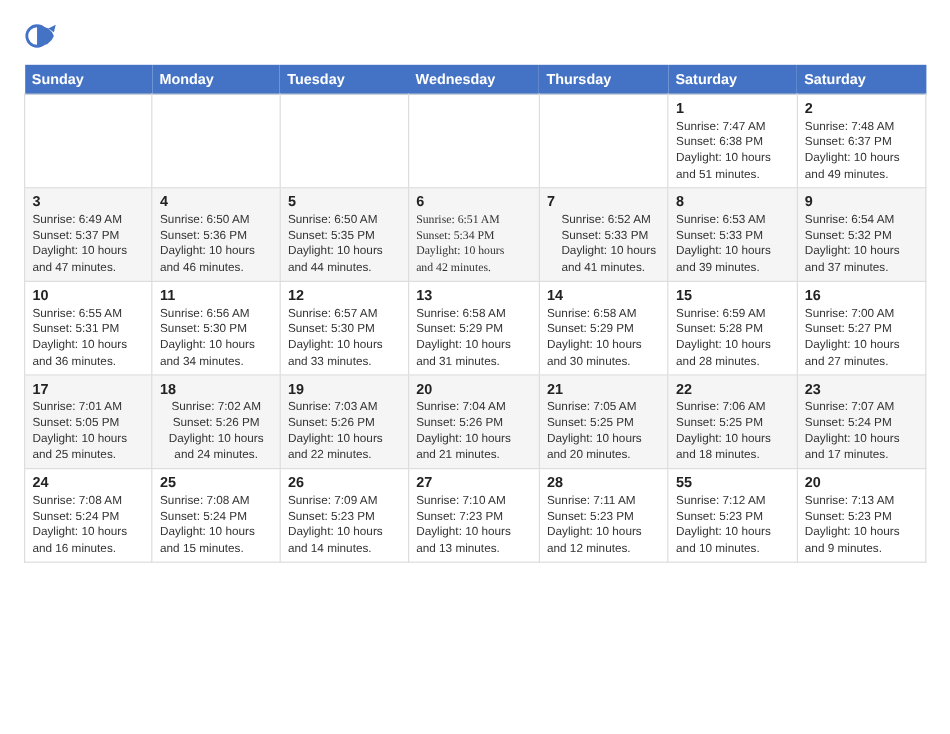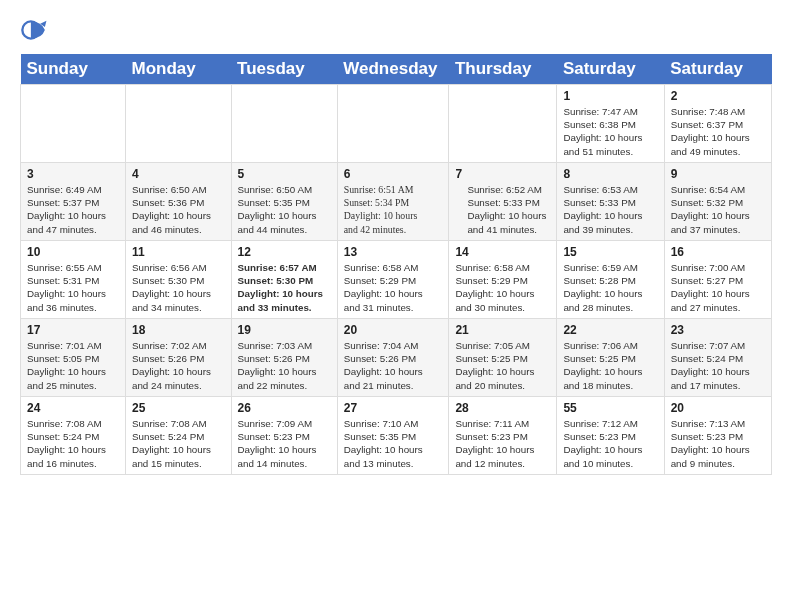--- a/index.html
+++ b/index.html
@@ -54,21 +54,21 @@
     table {
       width: 100%;
       border-collapse: collapse;
       font-size: 10.5px;
     }
     thead tr th {
       background-color: #4472c4;
       color: #fff;
       text-align: left;
       padding: 5px 6px;
-      font-size: 17px;
+      font-size: 12px;
       font-weight: bold;
     }
     tbody tr td {
       border: 1px solid #ddd;
       vertical-align: top;
       padding: 4px 6px;
       width: 113px;
       height: 78px;
       background: #fff;
     }
@@ -207,21 +207,21 @@
           </td>
           <td>
             <div class="day-num">11</div>
             <div class="day-info" style="white-space: pre-line;">Sunrise: 6:56 AM
 Sunset: 5:30 PM
 Daylight: 10 hours
 and 34 minutes.</div>
           </td>
           <td>
             <div class="day-num">12</div>
-            <div class="day-info" style="white-space: pre-line; font-weight: bold;">Sunrise: 6:57 AM
+            <div class="day-info" style="white-space: pre-line;">Sunrise: 6:57 AM
 Sunset: 5:30 PM
 Daylight: 10 hours
 and 33 minutes.</div>
           </td>
           <td>
             <div class="day-num">13</div>
             <div class="day-info" style="white-space: pre-line;">Sunrise: 6:58 AM
 Sunset: 5:29 PM
 Daylight: 10 hours
 and 31 minutes.</div>
@@ -251,21 +251,21 @@
         <tr>
           <td>
             <div class="day-num">17</div>
             <div class="day-info" style="white-space: pre-line;">Sunrise: 7:01 AM
 Sunset: 5:05 PM
 Daylight: 10 hours
 and 25 minutes.</div>
           </td>
           <td>
             <div class="day-num">18</div>
-            <div class="day-info" style="white-space: pre-line;">Sunrise: 7:02 AM
+            <div class="day-info" style="white-space: pre-line; text-align: center;">Sunrise: 7:02 AM
 Sunset: 5:26 PM
 Daylight: 10 hours
 and 24 minutes.</div>
           </td>
           <td>
             <div class="day-num">19</div>
             <div class="day-info" style="white-space: pre-line;">Sunrise: 7:03 AM
 Sunset: 5:26 PM
 Daylight: 10 hours
 and 22 minutes.</div>
@@ -317,21 +317,21 @@
           <td>
             <div class="day-num">26</div>
             <div class="day-info" style="white-space: pre-line;">Sunrise: 7:09 AM
 Sunset: 5:23 PM
 Daylight: 10 hours
 and 14 minutes.</div>
           </td>
           <td>
             <div class="day-num">27</div>
             <div class="day-info" style="white-space: pre-line;">Sunrise: 7:10 AM
-Sunset: 5:35 PM
+Sunset: 7:23 PM
 Daylight: 10 hours
 and 13 minutes.</div>
           </td>
           <td>
             <div class="day-num">28</div>
             <div class="day-info" style="white-space: pre-line;">Sunrise: 7:11 AM
 Sunset: 5:23 PM
 Daylight: 10 hours
 and 12 minutes.</div>
           </td>

